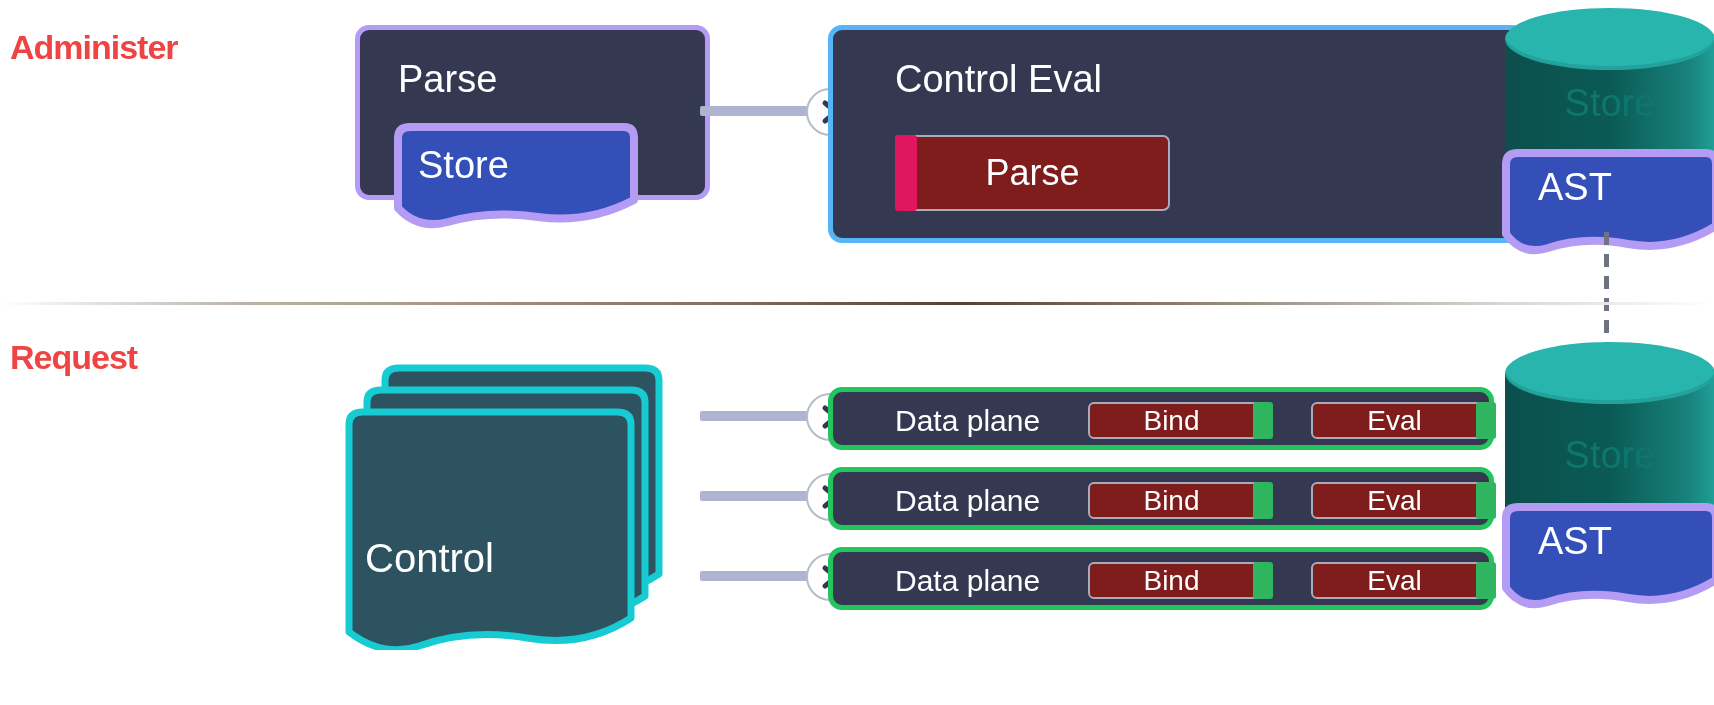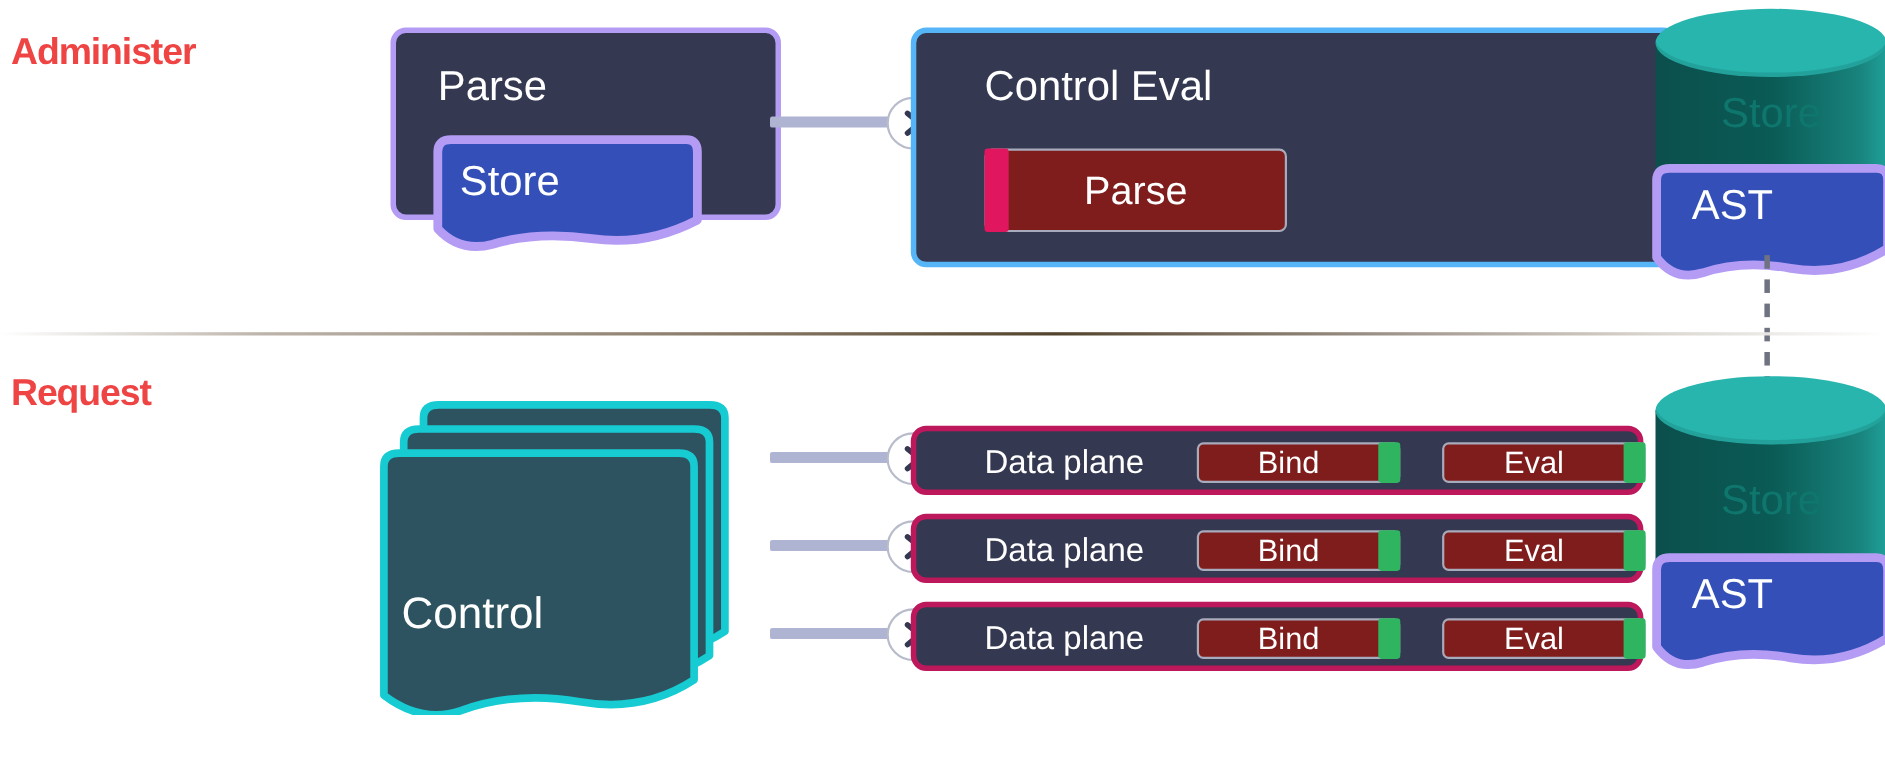--- a/index.html
+++ b/index.html
@@ -18,21 +18,21 @@
   .divider{
     left:0;width:1714px;height:3px;
     background:linear-gradient(to right,#ffffff 0%,#b9b0a6 14%,#7a6a55 42%,#4a3a22 56%,#9b9086 74%,#d9d4cd 88%,#ffffff 100%);
     opacity:.95;
   }
 
   
   .panel{box-sizing:border-box;border-radius:14px;}
   .panel-config{background:#343851;border:5px solid #b49cf5;}
   .panel-control{background:#343851;border:5px solid #56b5f7;}
-  .panel-dataplane{background:#343851;border:5px solid #be185d;}
+  .panel-dataplane{background:#343851;border:5px solid #22c55e;}
 
   .panel-title{
     position:absolute;color:#ffffff;font-size:38px;white-space:nowrap;font-weight:400;
   }
   .dp-title{position:absolute;color:#ffffff;font-size:30px;white-space:nowrap;font-weight:400;}
 
   
   .chip{
     position:absolute;box-sizing:border-box;display:flex;align-items:center;justify-content:center;
     background:#7f1d1d;border:2px solid #a8abbb;border-radius:7px;

